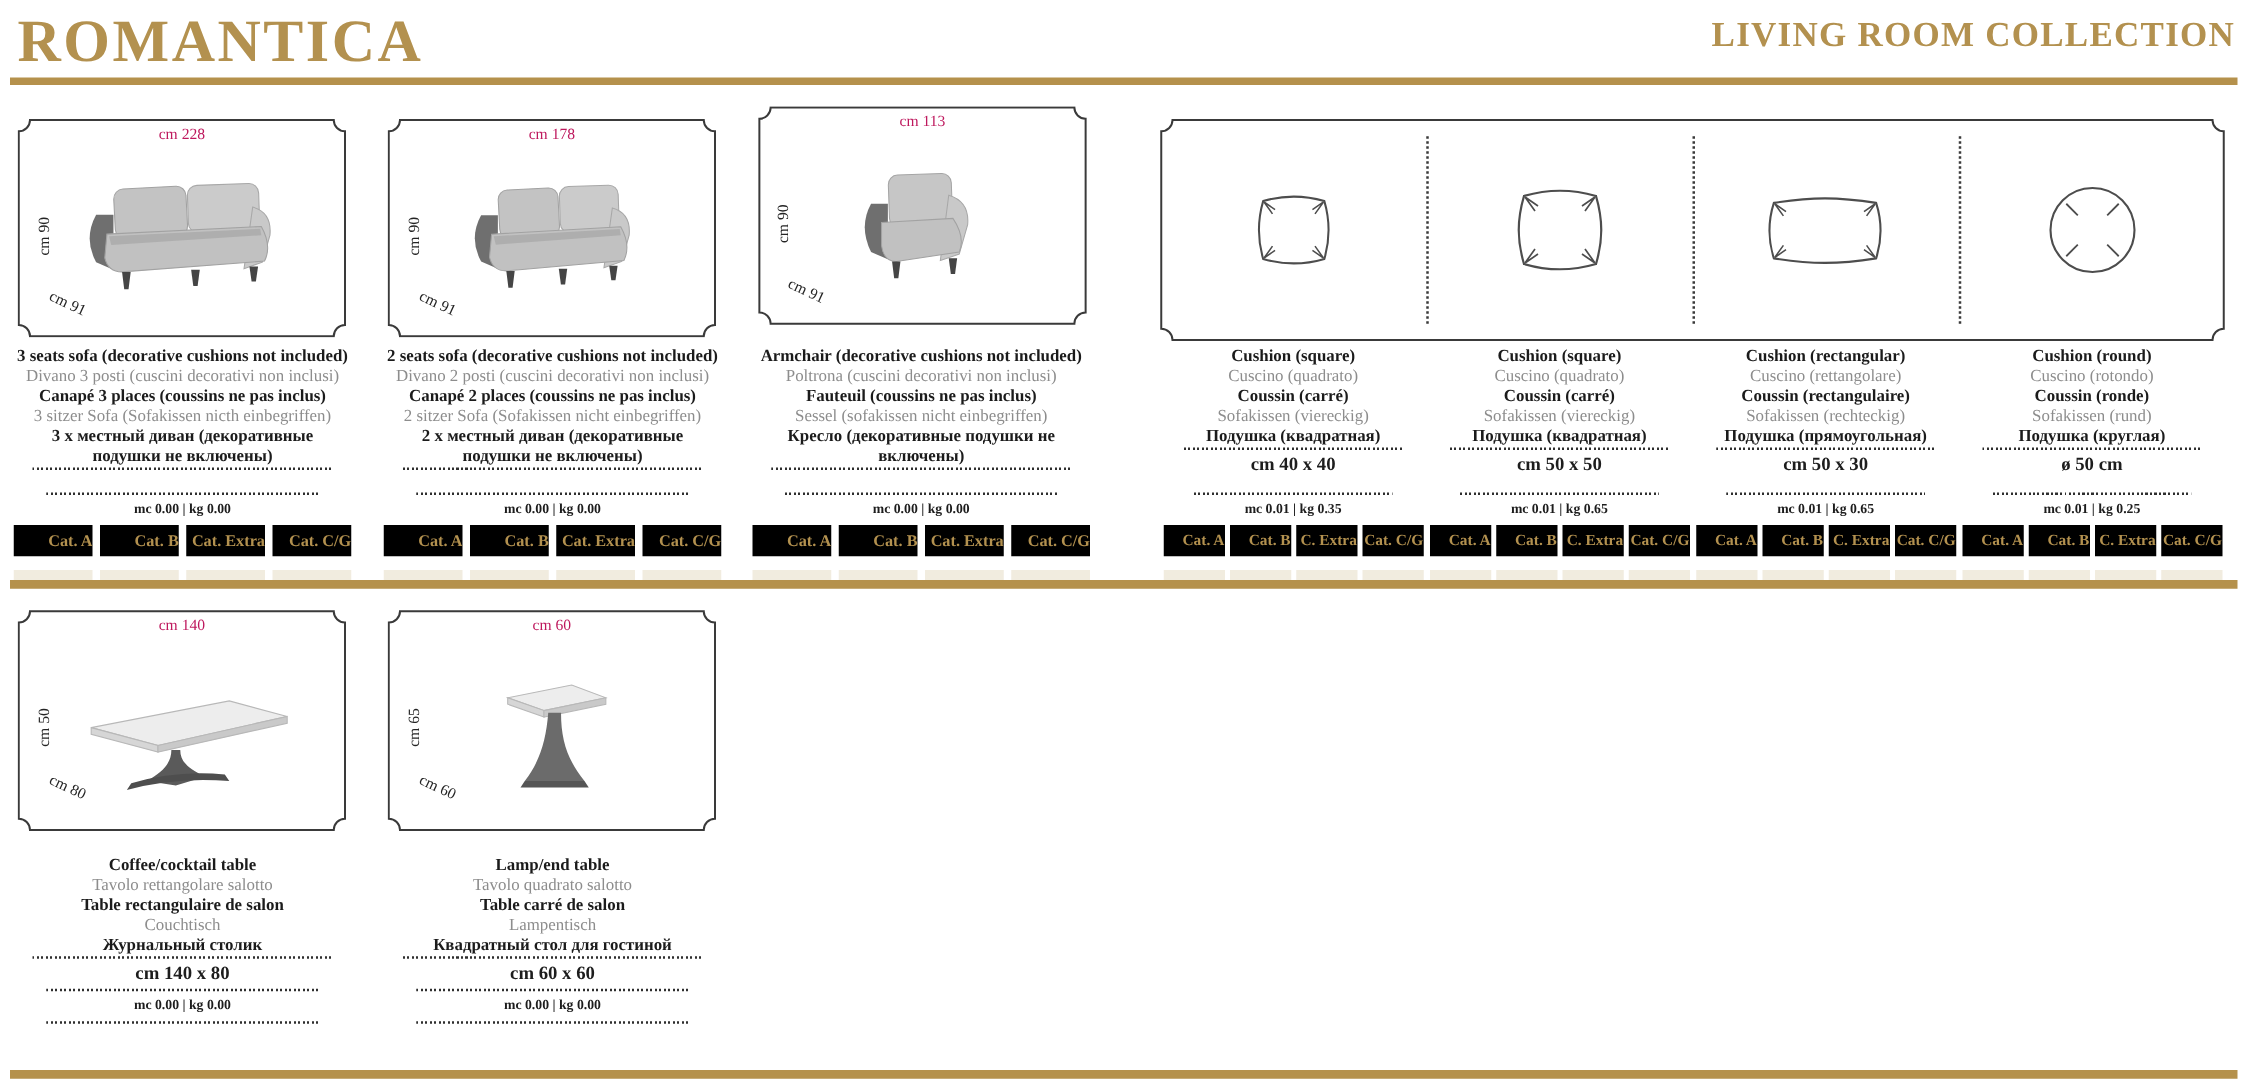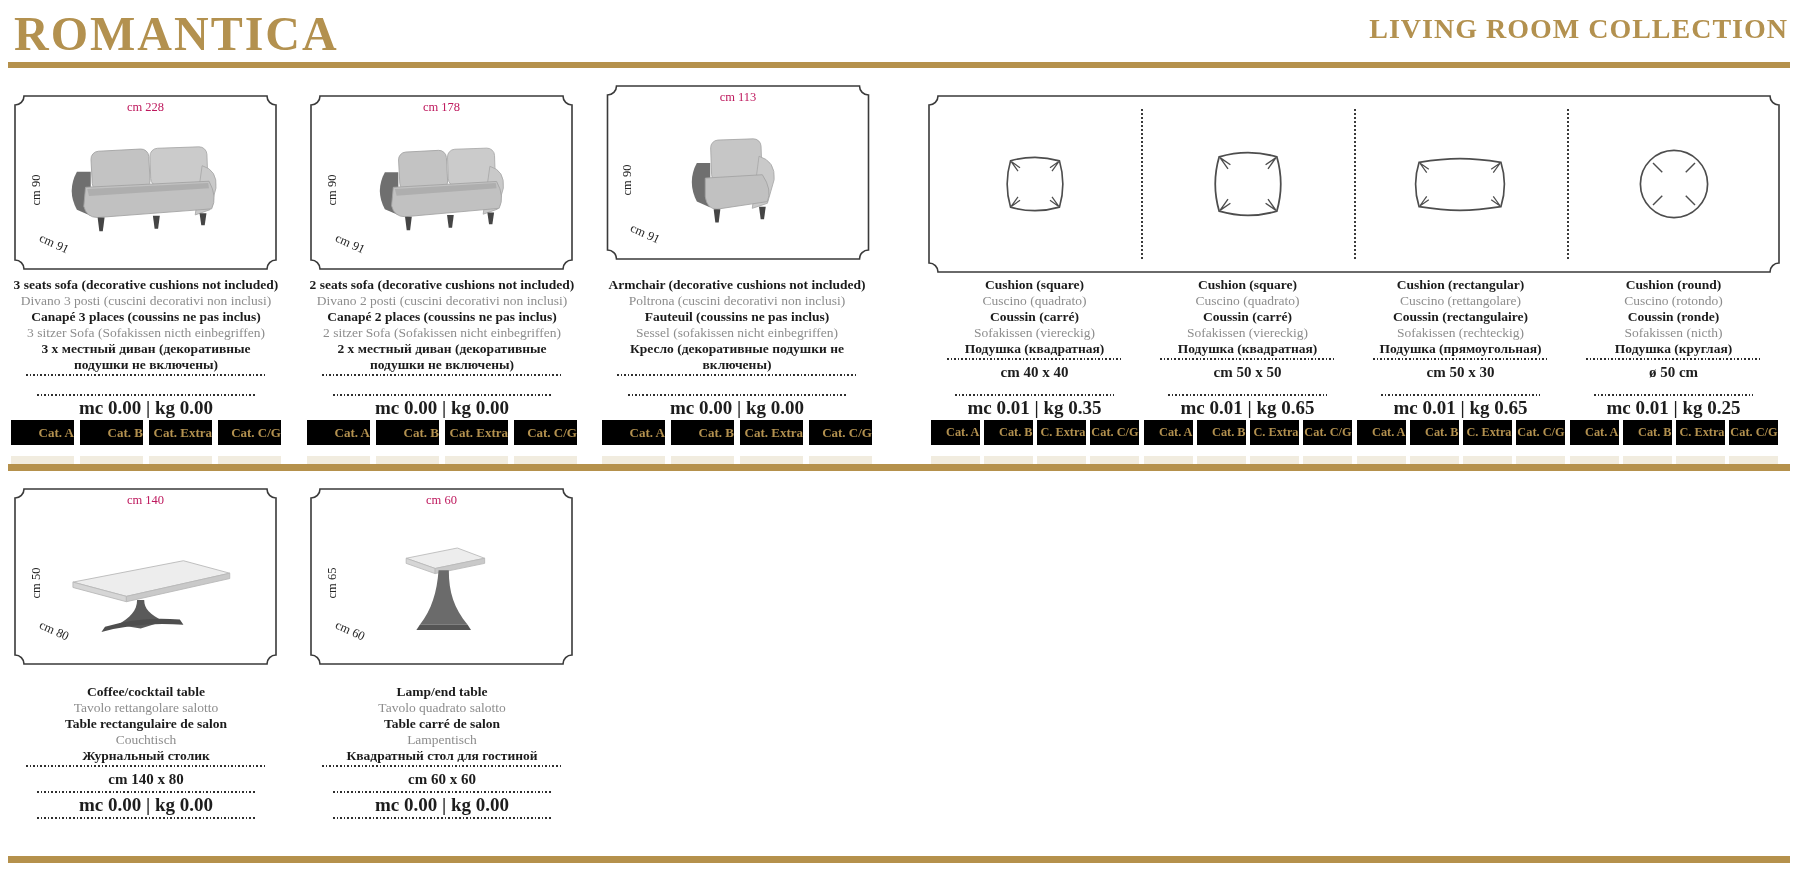--- a/index.html
+++ b/index.html
@@ -37,21 +37,21 @@
   .tbl-desc{top:684px;}
   .ln{font-size:13.5px;line-height:16px;white-space:nowrap;}
   .ln.b{font-weight:bold;color:#1b1b1b;}
   .ln.g{color:#8d8d8d;}
   .ln.ru{white-space:normal;}
   .desc .ru.narrow{max-width:252px;margin:0 auto;}
   .dotted{height:2px;margin:2px auto 0;width:75%;
           background:repeating-linear-gradient(90deg,#2e2e2e 0 1.6px,transparent 1.6px 3.6px);}
   .dotted.ruline{width:82%;margin-top:1px;}
   .size{font-weight:bold;font-size:15px;line-height:20px;margin:2px 0 1px;}
-  .mc{font-weight:bold;font-size:19px;line-height:15px;margin-top:4px;}
+  .mc{font-weight:bold;font-size:11px;line-height:15px;margin-top:4px;}
 
   
   .lower{position:absolute;top:392px;text-align:center;}
   .cats{display:flex;justify-content:center;gap:6px;margin-top:5px;}
   .cats.tight{gap:4px;}
   .chip{flex:0 0 63px;background:#000000;color:#b3914f;font-weight:bold;font-size:13px;
         line-height:25px;height:25px;text-align:right;}
   .chip.n{flex:0 0 49px;font-size:12.3px;}
   .stubs{position:absolute;top:456px;display:flex;justify-content:center;gap:6px;}
   .stubs.tight{gap:4px;}
@@ -339,21 +339,21 @@
     <span class="stub n"></span>
       <span class="stub n"></span>
       <span class="stub n"></span>
       <span class="stub n"></span>
   </div>
 
   <div class="desc top-desc w213" style="left:1567px;">
     <div class="ln b">Cushion (round)</div>
     <div class="ln g">Cuscino (rotondo)</div>
     <div class="ln b">Coussin (ronde)</div>
-    <div class="ln g">Sofakissen (nicth)</div>
+    <div class="ln g">Sofakissen (rund)</div>
     <div class="ln b ru">Подушка (круглая)</div>
     <div class="dotted ruline"></div>
     <div class="size">ø 50 cm</div>
   </div>
   <div class="lower w213" style="left:1567px;">
     <div class="dotted"></div>
     <div class="mc">mc 0.01 | kg 0.25</div>
     <div class="cats tight">
       <span class="chip n">Cat. A</span>
       <span class="chip n">Cat. B</span>

